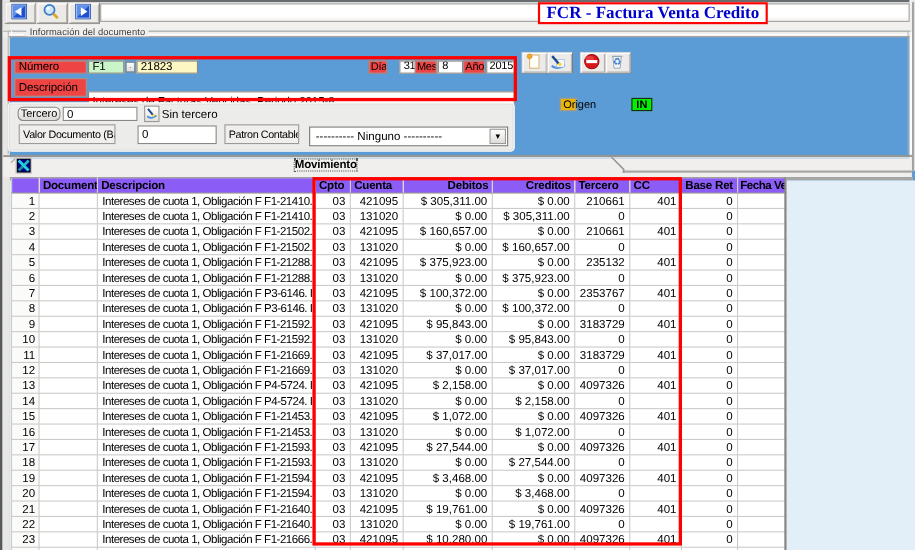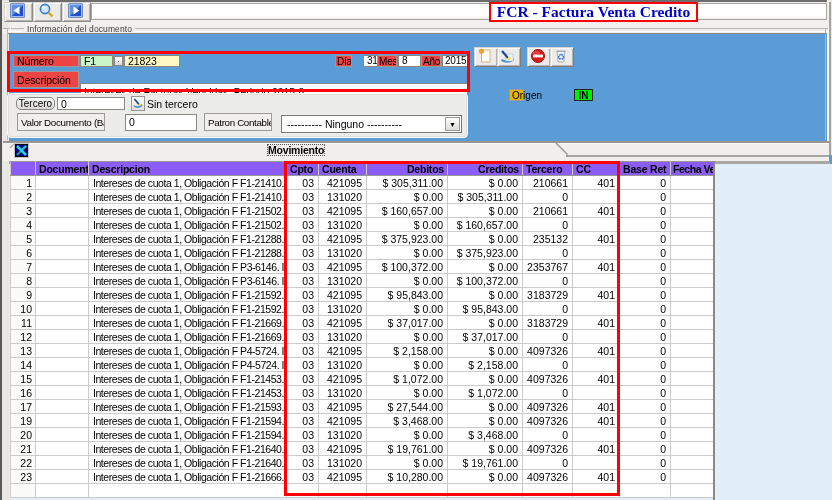--- a/index.html
+++ b/index.html
@@ -443,20 +443,33 @@
           <td class="r">03</td>
           <td class="r">421095</td>
           <td class="r">$ 27,544.00</td>
           <td class="r">$ 0.00</td>
           <td class="r">4097326</td>
           <td class="r">401</td>
           <td class="r">0</td>
           <td class="fe"></td>
         </tr>
 <tr>
+          <td class="rn">18</td>
+          <td class="doc"></td>
+          <td class="ds">Intereses de cuota 1, Obligación F F1-21593.</td>
+          <td class="r">03</td>
+          <td class="r">131020</td>
+          <td class="r">$ 0.00</td>
+          <td class="r">$ 27,544.00</td>
+          <td class="r">0</td>
+          <td class="r"></td>
+          <td class="r">0</td>
+          <td class="fe"></td>
+        </tr>
+<tr>
           <td class="rn">19</td>
           <td class="doc"></td>
           <td class="ds">Intereses de cuota 1, Obligación F F1-21594.</td>
           <td class="r">03</td>
           <td class="r">421095</td>
           <td class="r">$ 3,468.00</td>
           <td class="r">$ 0.00</td>
           <td class="r">4097326</td>
           <td class="r">401</td>
           <td class="r">0</td>

